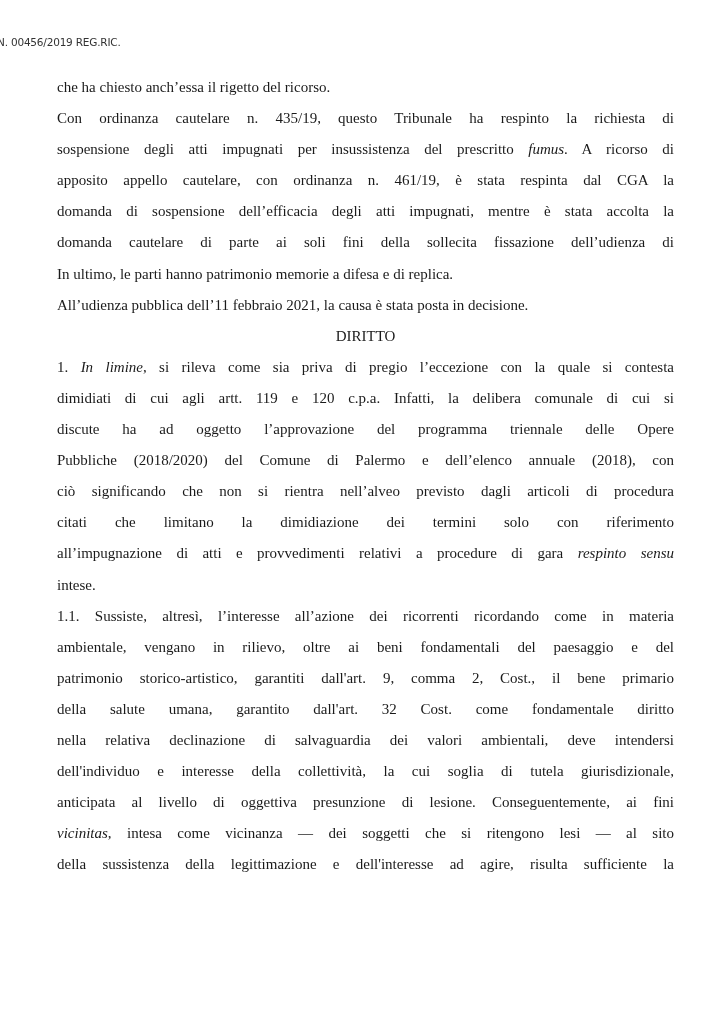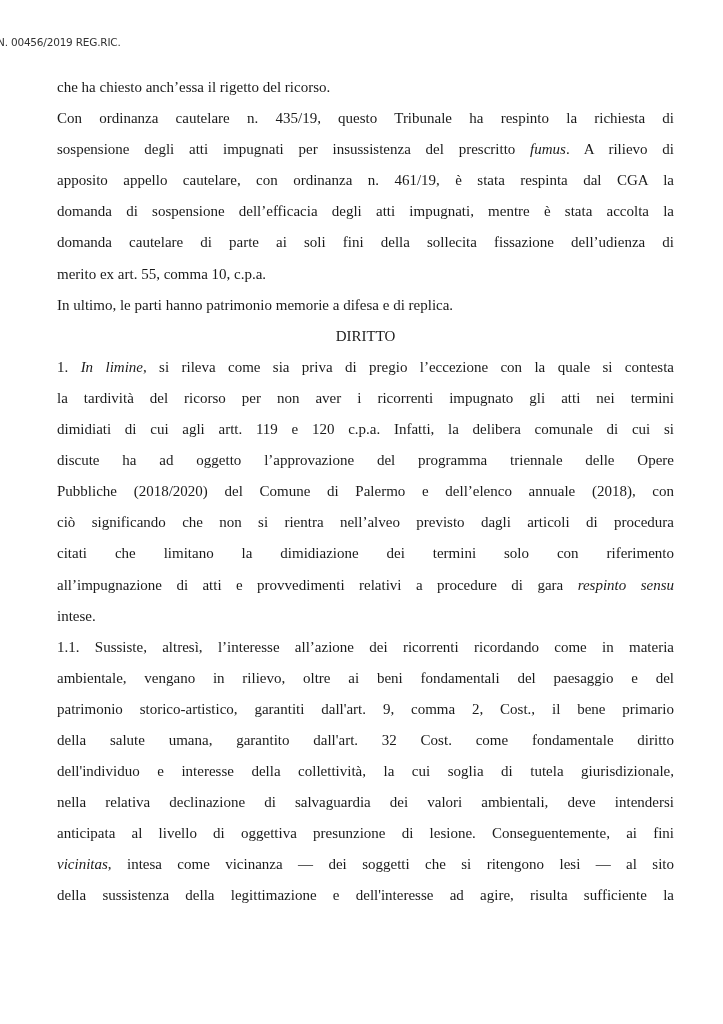--- a/index.html
+++ b/index.html
@@ -25,38 +25,37 @@
     i { font-style: italic; }
   </style>
 </head>
 <body>
 
 <div class="header">N. 00456/2019 REG.RIC.</div>
 
 <div class="page" id="page">
     <div class="line last"><span>che ha chiesto anch’essa il rigetto del ricorso.</span></div>
     <div class="line"><span>Con ordinanza cautelare n. 435/19, questo Tribunale ha respinto la richiesta di</span></div>
-    <div class="line"><span>sospensione degli atti impugnati per insussistenza del prescritto </span><i>fumus</i><span>. A rilievo di</span></div>
+    <div class="line"><span>sospensione degli atti impugnati per insussistenza del prescritto </span><i>fumus</i><span>. A ricorso di</span></div>
     <div class="line"><span>apposito appello cautelare, con ordinanza n. 461/19, è stata respinta dal CGA la</span></div>
     <div class="line"><span>domanda di sospensione dell’efficacia degli atti impugnati, mentre è stata accolta la</span></div>
     <div class="line"><span>domanda cautelare di parte ai soli fini della sollecita fissazione dell’udienza di</span></div>
-    <div class="line last"><span>merito ex art. 55, comma 10, c.p.a.</span></div>
     <div class="line last"><span>In ultimo, le parti hanno patrimonio memorie a difesa e di replica.</span></div>
+    <div class="line last"><span>All’udienza pubblica dell’11 febbraio 2021, la causa è stata posta in decisione.</span></div>
     <div class="line center">DIRITTO</div>
     <div class="line"><span>1. </span><i>In limine</i><span>, si rileva come sia priva di pregio l’eccezione con la quale si contesta</span></div>
-    <div class="line"><span>la tardività del ricorso per non aver i ricorrenti impugnato gli atti nei termini</span></div>
     <div class="line"><span>dimidiati di cui agli artt. 119 e 120 c.p.a. Infatti, la delibera comunale di cui si</span></div>
     <div class="line"><span>discute ha ad oggetto l’approvazione del programma triennale delle Opere</span></div>
     <div class="line"><span>Pubbliche (2018/2020) del Comune di Palermo e dell’elenco annuale (2018), con</span></div>
     <div class="line"><span>ciò significando che non si rientra nell’alveo previsto dagli articoli di procedura</span></div>
     <div class="line"><span>citati che limitano la dimidiazione dei termini solo con riferimento</span></div>
     <div class="line"><span>all’impugnazione di atti e provvedimenti relativi a procedure di gara </span><i>respinto sensu</i></div>
     <div class="line last"><span>intese.</span></div>
     <div class="line"><span>1.1. Sussiste, altresì, l’interesse all’azione dei ricorrenti ricordando come in materia</span></div>
     <div class="line"><span>ambientale, vengano in rilievo, oltre ai beni fondamentali del paesaggio e del</span></div>
     <div class="line"><span>patrimonio storico-artistico, garantiti dall'art. 9, comma 2, Cost., il bene primario</span></div>
     <div class="line"><span>della salute umana, garantito dall'art. 32 Cost. come fondamentale diritto</span></div>
+    <div class="line"><span>nella relativa declinazione di salvaguardia dei valori ambientali, deve intendersi</span></div>
     <div class="line"><span>dell'individuo e interesse della collettività, la cui soglia di tutela giurisdizionale,</span></div>
-    <div class="line"><span>nella relativa declinazione di salvaguardia dei valori ambientali, deve intendersi</span></div>
     <div class="line"><span>anticipata al livello di oggettiva presunzione di lesione. Conseguentemente, ai fini</span></div>
     <div class="line"><i>vicinitas</i><span>, intesa come vicinanza — dei soggetti che si ritengono lesi — al sito</span></div>
     <div class="line"><span>della sussistenza della legittimazione e dell'interesse ad agire, risulta sufficiente la</span></div>
   </div>
 
 </body></html>

